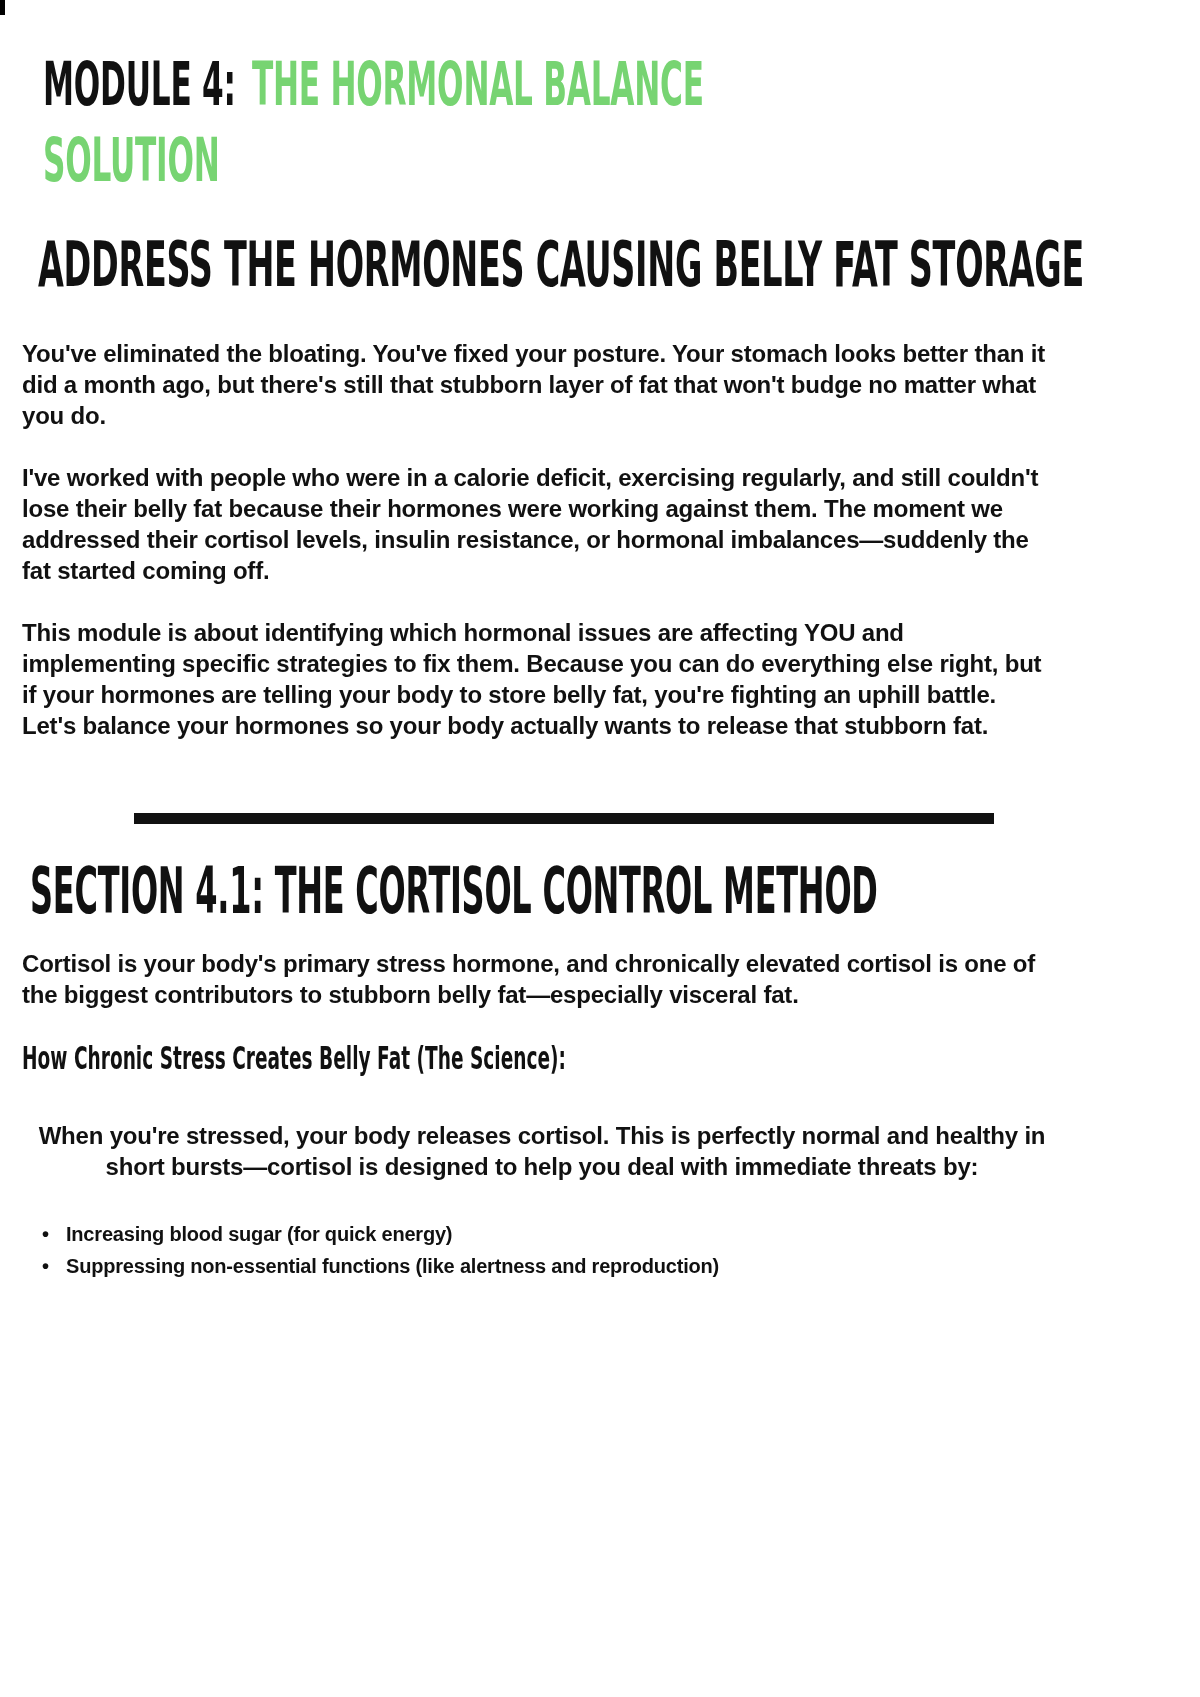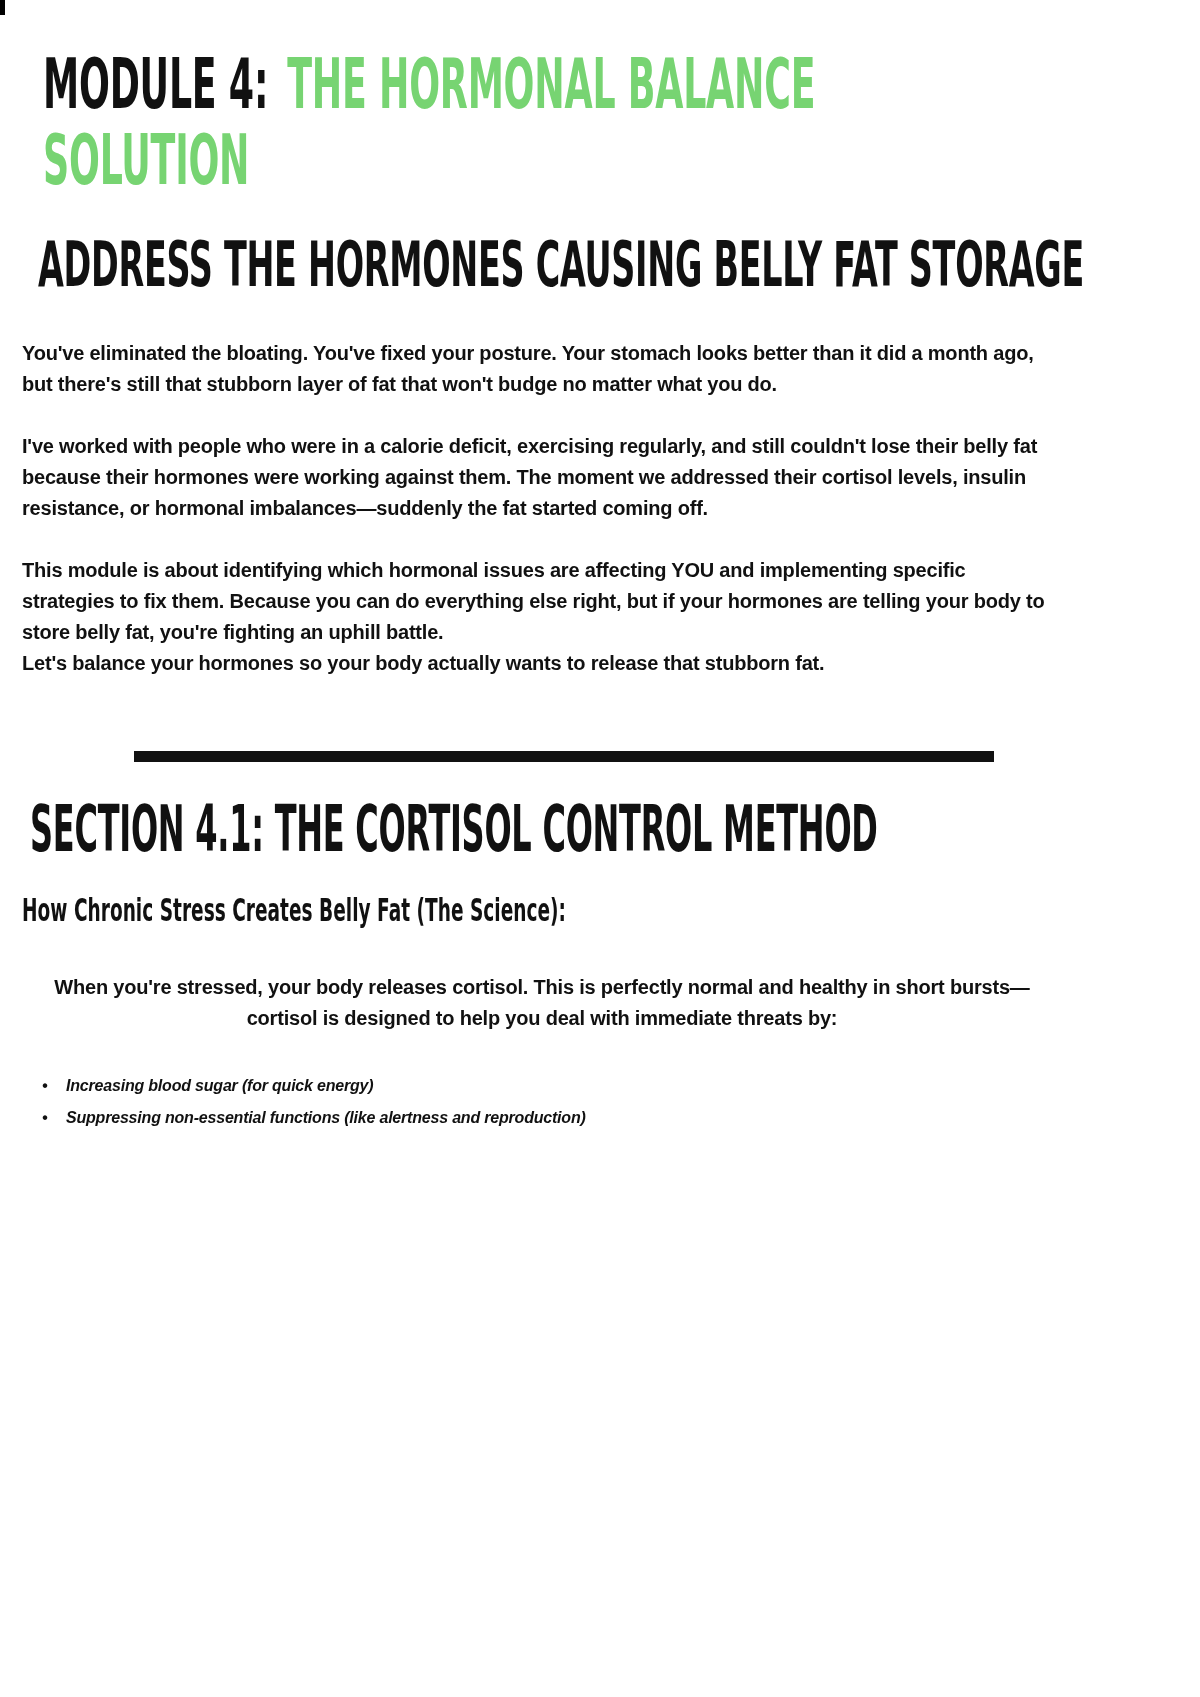--- a/index.html
+++ b/index.html
@@ -17,21 +17,21 @@
   .corner-mark {
     position: absolute; left: 0; top: 0;
     width: 5px; height: 15px; background: #000;
   }
 
   
   .headline {
     font-family: "DejaVu Sans", sans-serif;
     font-weight: bold;
     margin: 0 0 0 21px;
-    font-size: 70px;
+    font-size: 60px;
     line-height: 76px;
     letter-spacing: -0.5px;
   }
   .headline .line {
     display: block;
     transform: scaleX(0.52);
     transform-origin: 0 0;
     white-space: nowrap;
   }
   .headline .prefix { color: var(--ink); padding-right: 0.18em; }
@@ -43,21 +43,21 @@
     font-size: 63px;
     line-height: 66px;
     margin: 34px 0 0 16px;
     transform: scaleX(0.53);
     transform-origin: 0 0;
     white-space: nowrap;
     letter-spacing: -0.5px;
   }
 
   .body {
-    font-size: 20px;
+    font-size: 24px;
     line-height: 31px;
     font-weight: bold;
     letter-spacing: -0.2px;
     max-width: 1040px;
     margin: 31px 0 0 0;
     white-space: pre-line;
   }
   .body.first { margin-top: 40px; }
   .body.lead { margin-top: 24px; }
   .body.stressed { margin-top: 44px; text-align: center; }
@@ -94,25 +94,24 @@
 
   ul.bullets {
     list-style: none;
     margin: 36px 0 0 0;
     padding: 0;
     max-width: 1040px;
   }
   ul.bullets li {
     position: relative;
     padding-left: 44px;
-    font-size: 16px;
+    font-size: 20px;
     line-height: 32px;
     font-weight: bold;
     letter-spacing: -0.2px;
-    font-style: italic;
   }
   ul.bullets li::before {
     content: "\2022";
     position: absolute;
     left: 20px;
     top: 0;
   }
 </style>
 </head>
 <body>
@@ -130,20 +129,21 @@
 
   <p class="body first">You've eliminated the bloating. You've fixed your posture. Your stomach looks better than it did a month ago, but there's still that stubborn layer of fat that won't budge no matter what you do.</p>
   <p class="body">I've worked with people who were in a calorie deficit, exercising regularly, and still couldn't lose their belly fat because their hormones were working against them. The moment we addressed their cortisol levels, insulin resistance, or hormonal imbalances—suddenly the fat started coming off.</p>
   <p class="body">This module is about identifying which hormonal issues are affecting YOU and implementing specific strategies to fix them. Because you can do everything else right, but if your hormones are telling your body to store belly fat, you're fighting an uphill battle.
 Let's balance your hormones so your body actually wants to release that stubborn fat.</p>
 
   <div class="divider"></div>
 
   <h2 class="section-heading">SECTION 4.1: THE CORTISOL CONTROL METHOD</h2>
 
+  <p class="body lead">Cortisol is your body's primary stress hormone, and chronically elevated cortisol is one of the biggest contributors to stubborn belly fat—especially visceral fat.</p>
 
   <h3 class="subheading">How Chronic Stress Creates Belly Fat (The Science):</h3>
 
   <p class="body stressed">When you're stressed, your body releases cortisol. This is perfectly normal and healthy in short bursts—cortisol is designed to help you deal with immediate threats by:</p>
 
   <ul class="bullets">
     <li>Increasing blood sugar (for quick energy)</li>
     <li>Suppressing non-essential functions (like alertness and reproduction)</li>
   </ul>
 

